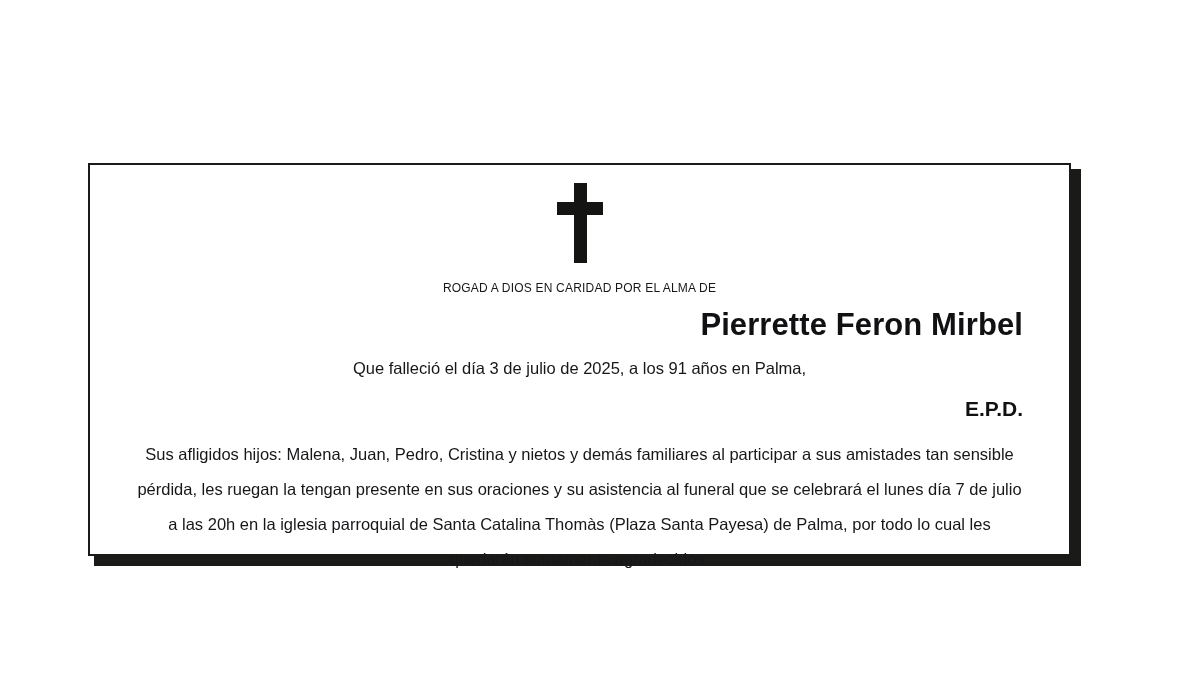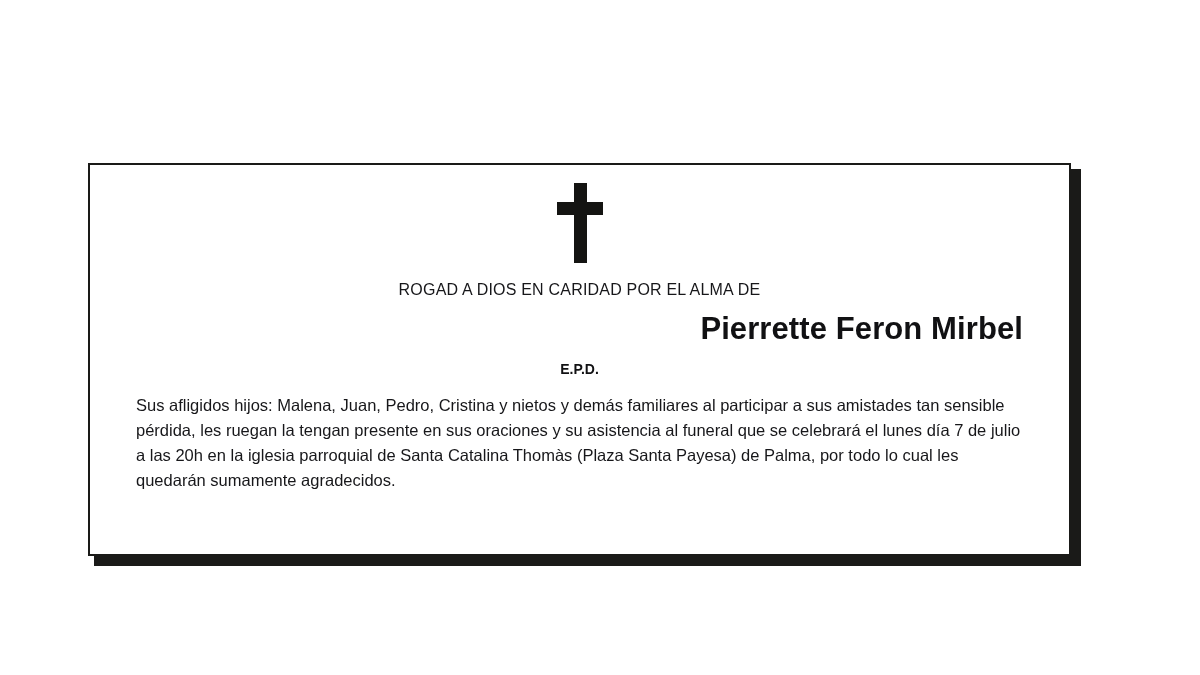--- a/index.html
+++ b/index.html
@@ -80,21 +80,21 @@
     position: absolute;
     left: 0;
     top: 19px;
     width: 46px;
     height: 13px;
     background: #141412;
   }
 
   .rogad {
     text-align: center;
-    font-size: 16px;
+    font-size: 12px;
     letter-spacing: 0.2px;
     margin-top: 14px;
     color: #17171a;
   }
 
   .deceased-name {
     text-align: right;
     font-size: 31px;
     font-weight: bold;
     letter-spacing: 0.1px;
@@ -104,31 +104,32 @@
 
   .died-lines {
     text-align: center;
     font-size: 16.5px;
     line-height: 22px;
     margin-top: 14px;
     color: #17171a;
   }
 
   .epd {
-    text-align: center;
-    font-size: 14px;
+    text-align: right;
+    font-size: 21px;
     font-weight: bold;
+    margin-top: 18px;
     color: #111113;
   }
 
   .body-text {
     font-size: 16.5px;
-    line-height: 25px;
+    line-height: 35px;
     margin-top: 16px;
-    text-align: left;
+    text-align: center;
     color: #17171a;
   }
 </style>
 </head>
 <body>
 
 <div class="page">
   <div class="notice-wrap">
     <div class="notice-shadow"></div>
     <div class="notice">
@@ -138,20 +139,21 @@
           <div class="v"></div>
           <div class="h"></div>
         </div>
       </div>
 
       <div class="rogad">ROGAD A DIOS EN CARIDAD POR EL ALMA DE</div>
 
       <div class="deceased-name">Pierrette Feron Mirbel</div>
 
       <div class="died-lines">
+        <div>Que falleció el día 3 de julio de 2025, a los 91 años en Palma,</div>
       </div>
 
       <div class="epd">E.P.D.</div>
 
       <div class="body-text">Sus  afligidos hijos: Malena, Juan, Pedro, Cristina y nietos  y demás familiares al participar a sus amistades tan sensible pérdida, les ruegan la tengan presente en sus oraciones y su asistencia al funeral que se celebrará el lunes día 7 de julio a las 20h en la iglesia parroquial de Santa Catalina Thomàs (Plaza Santa Payesa) de Palma, por todo lo cual les quedarán sumamente agradecidos.</div>
 
     </div>
   </div>
 </div>
 

